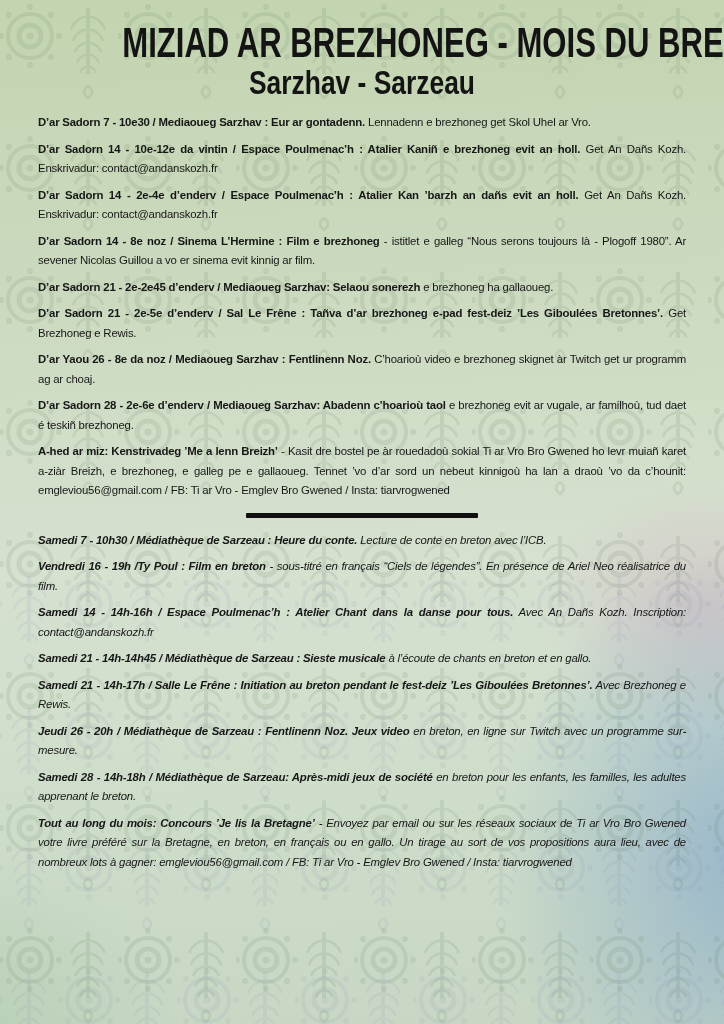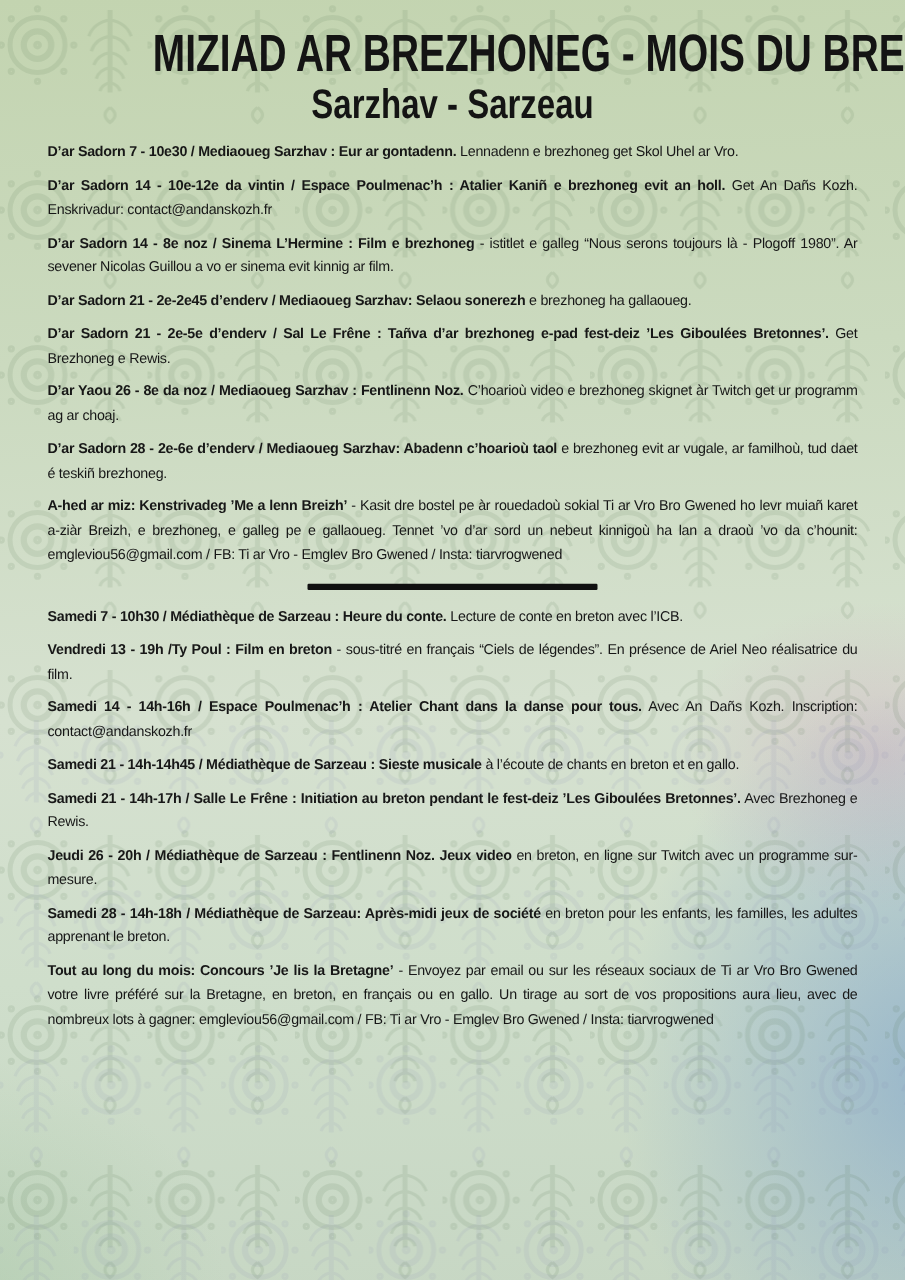--- a/index.html
+++ b/index.html
@@ -36,21 +36,21 @@
     white-space:nowrap;
     transform:scaleX(0.80);transform-origin:50% 50%;
     color:#141414;margin:2px 0 14px 0;
   }
   .ev{
     font-size:11.4px;line-height:19.5px;letter-spacing:-0.2px;
     text-align:justify;
     margin:0 0 7px 0;
   }
   .ev strong{font-weight:700;}
-  .fr{}
+  .fr{font-style:italic;}
   .divider{
     width:232px;height:5px;background:#101010;
     margin:12px auto 13px auto;border-radius:1px;
   }
 </style>
 </head>
 <body>
 
 <div class="poster">
 
@@ -94,33 +94,34 @@
   <div class="content">
 
     <div class="hdr">
       <div class="title">MIZIAD AR BREZHONEG - MOIS DU BRETON</div>
       <div class="subtitle">Sarzhav - Sarzeau</div>
     </div>
 
     <div>
       <p class="ev"><strong>D’ar Sadorn 7 - 10e30 / Mediaoueg Sarzhav : Eur ar gontadenn.</strong><span> Lennadenn e brezhoneg get Skol Uhel ar Vro.</span></p>
       <p class="ev"><strong>D’ar Sadorn 14 - 10e-12e da vintin / Espace Poulmenac’h : Atalier Kaniñ e brezhoneg evit an holl.</strong><span> Get An Dañs Kozh. Enskrivadur: contact@andanskozh.fr</span></p>
+      <p class="ev"><strong>D’ar Sadorn 14 - 2e-4e d’enderv / Espace Poulmenac’h : Atalier Kan ’barzh an dañs evit an holl.</strong><span> Get An Dañs Kozh. Enskrivadur: contact@andanskozh.fr</span></p>
       <p class="ev"><strong>D’ar Sadorn 14 - 8e noz / Sinema L’Hermine : Film e brezhoneg</strong><span> - istitlet e galleg “Nous serons toujours là - Plogoff 1980”. Ar sevener Nicolas Guillou a vo er sinema evit kinnig ar film.</span></p>
       <p class="ev"><strong>D’ar Sadorn 21 - 2e-2e45 d’enderv / Mediaoueg Sarzhav: Selaou sonerezh</strong><span> e brezhoneg ha gallaoueg.</span></p>
       <p class="ev"><strong>D’ar Sadorn 21 - 2e-5e d’enderv / Sal Le Frêne : Tañva d’ar brezhoneg e-pad fest-deiz ’Les Giboulées Bretonnes’.</strong><span> Get Brezhoneg e Rewis.</span></p>
       <p class="ev"><strong>D’ar Yaou 26 - 8e da noz / Mediaoueg Sarzhav : Fentlinenn Noz.</strong><span> C’hoarioù video e brezhoneg skignet àr Twitch get ur programm ag ar choaj.</span></p>
       <p class="ev"><strong>D’ar Sadorn 28 - 2e-6e d’enderv / Mediaoueg Sarzhav: Abadenn c’hoarioù taol</strong><span> e brezhoneg evit ar vugale, ar familhoù, tud daet é teskiñ brezhoneg.</span></p>
       <p class="ev"><strong>A-hed ar miz: Kenstrivadeg ’Me a lenn Breizh’</strong><span> - Kasit dre bostel pe àr rouedadoù sokial Ti ar Vro Bro Gwened ho levr muiañ karet a-ziàr Breizh, e brezhoneg, e galleg pe e gallaoueg. Tennet ’vo d’ar sord un nebeut kinnigoù ha lan a draoù ’vo da c’hounit: emgleviou56@gmail.com / FB: Ti ar Vro - Emglev Bro Gwened / Insta: tiarvrogwened</span></p>
     </div>
 
     <div class="divider"></div>
 
     <div>
       <p class="ev fr"><strong>Samedi 7 - 10h30 / Médiathèque de Sarzeau : Heure du conte.</strong><span> Lecture de conte en breton avec l’ICB.</span></p>
-      <p class="ev fr"><strong>Vendredi 13 - 19h /Ty Poul : Film en breton</strong><span> - sous-titré en français “Ciels de légendes”. En présence de Ariel Neo réalisatrice du film.</span></p>
+      <p class="ev fr"><strong>Vendredi 16 - 19h /Ty Poul : Film en breton</strong><span> - sous-titré en français “Ciels de légendes”. En présence de Ariel Neo réalisatrice du film.</span></p>
       <p class="ev fr"><strong>Samedi 14 - 14h-16h / Espace Poulmenac’h : Atelier Chant dans la danse pour tous.</strong><span> Avec An Dañs Kozh. Inscription: contact@andanskozh.fr</span></p>
       <p class="ev fr"><strong>Samedi 21 - 14h-14h45 / Médiathèque de Sarzeau : Sieste musicale</strong><span> à l’écoute de chants en breton et en gallo.</span></p>
       <p class="ev fr"><strong>Samedi 21 - 14h-17h / Salle Le Frêne : Initiation au breton pendant le fest-deiz ’Les Giboulées Bretonnes’.</strong><span> Avec Brezhoneg e Rewis.</span></p>
       <p class="ev fr"><strong>Jeudi 26 - 20h / Médiathèque de Sarzeau : Fentlinenn Noz. Jeux video</strong><span> en breton, en ligne sur Twitch avec un programme sur-mesure.</span></p>
       <p class="ev fr"><strong>Samedi 28 - 14h-18h / Médiathèque de Sarzeau: Après-midi jeux de société</strong><span> en breton pour les enfants, les familles, les adultes apprenant le breton.</span></p>
       <p class="ev fr"><strong>Tout au long du mois: Concours ’Je lis la Bretagne’</strong><span> - Envoyez par email ou sur les réseaux sociaux de Ti ar Vro Bro Gwened votre livre préféré sur la Bretagne, en breton, en français ou en gallo. Un tirage au sort de vos propositions aura lieu, avec de nombreux lots à gagner: emgleviou56@gmail.com / FB: Ti ar Vro - Emglev Bro Gwened / Insta: tiarvrogwened</span></p>
     </div>
 
   </div>
 </div>

